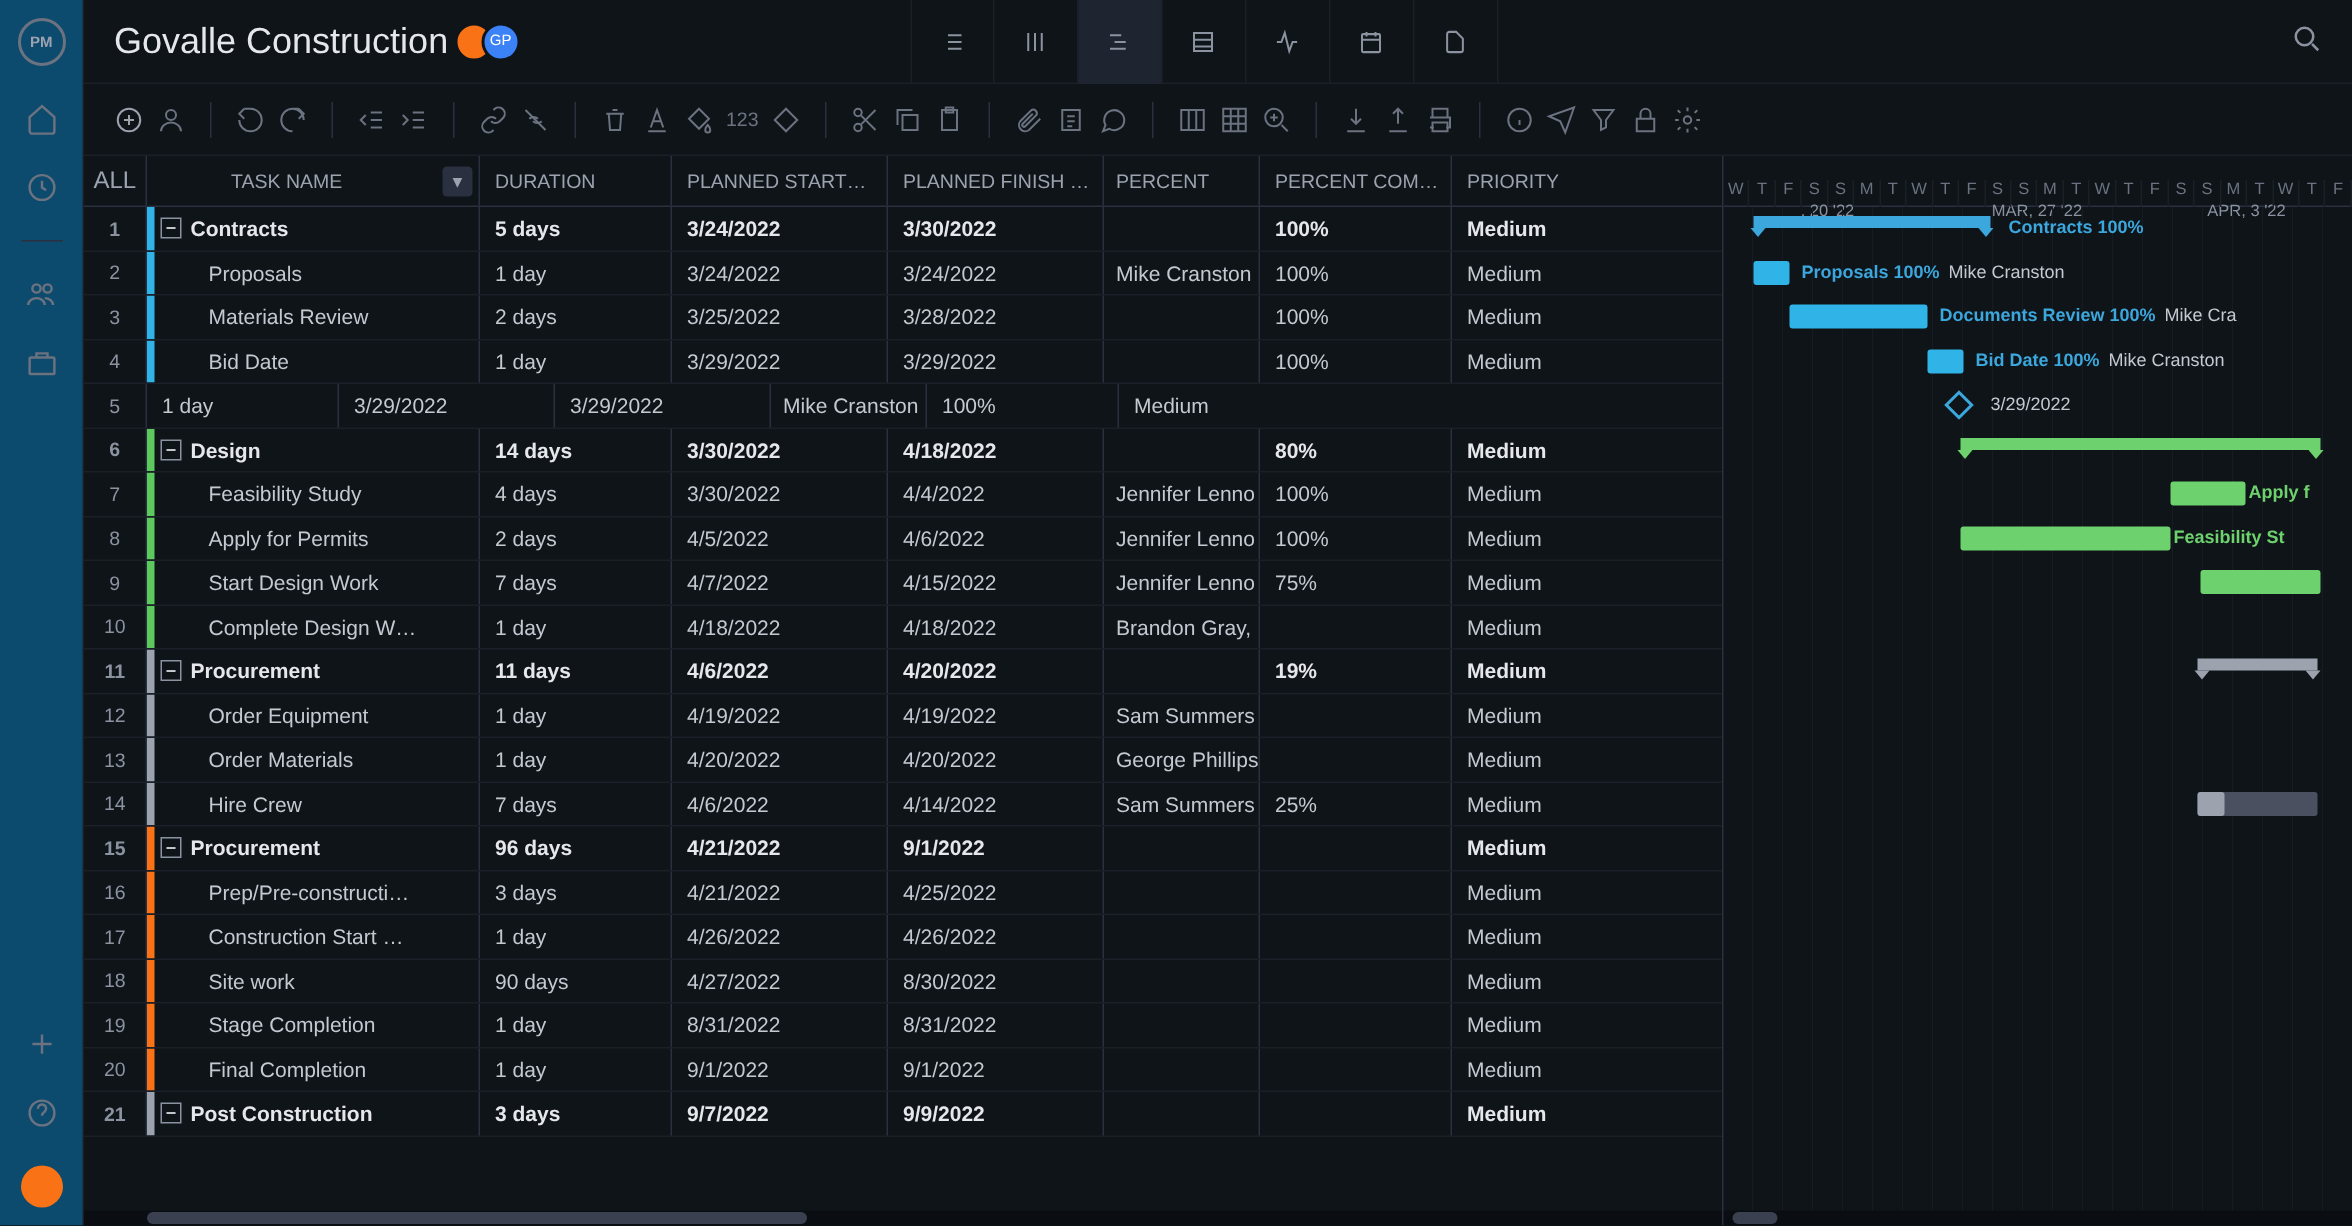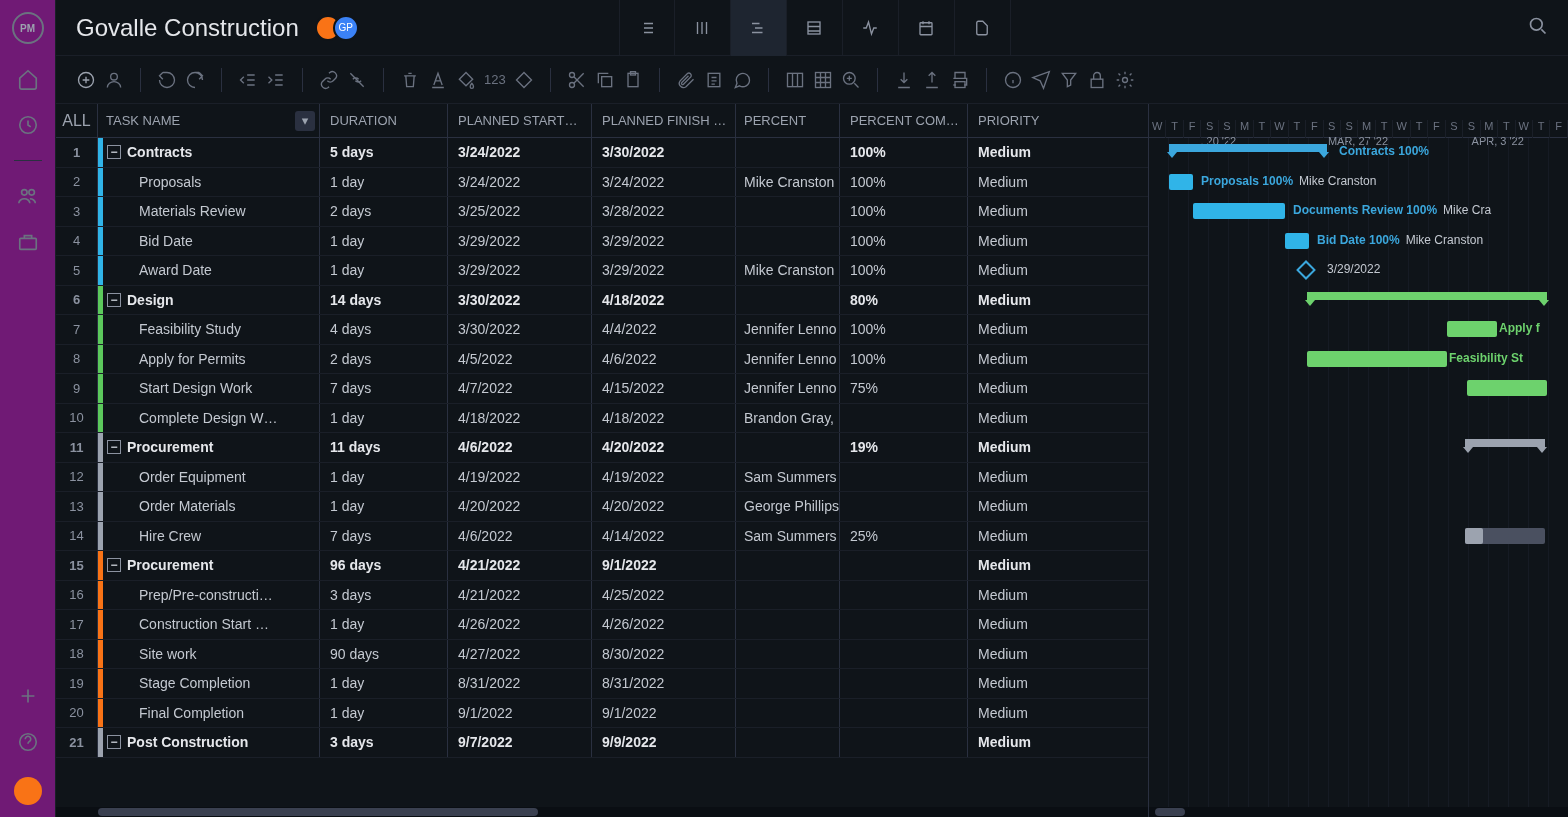--- a/index.html
+++ b/index.html
@@ -1,25 +1,25 @@
 <!DOCTYPE html>
 <html><head>
 <meta charset="utf-8">
 <style>
 * { margin:0; padding:0; box-sizing:border-box; }
 body { background:#0f1419; color:#c4c9d1; font-family:-apple-system,BlinkMacSystemFont,"Segoe UI",sans-serif; font-size:14px; overflow:hidden; width:1568px; height:817px; }
 .app { display:flex; height:100%; }
-.leftbar { width:56px; background:#701a75; display:flex; flex-direction:column; align-items:center; padding-top:12px; gap:24px; border-right:1px solid #1a1f28; }
+.leftbar { width:56px; background:#0c4a6e; display:flex; flex-direction:column; align-items:center; padding-top:12px; gap:24px; border-right:1px solid #1a1f28; }
 .leftbar .logo { width:32px; height:32px; border:2px solid #6b7280; border-radius:50%; display:flex; align-items:center; justify-content:center; font-size:10px; font-weight:bold; color:#9ca3af; }
 .leftbar .nav-icon { width:22px; height:22px; fill:none; stroke:#6b7280; stroke-width:1.8; cursor:pointer; }
 .leftbar .spacer { flex:1; }
 .leftbar .avatar-sm { width:28px; height:28px; border-radius:50%; background:#f97316; margin-bottom:12px; }
 .main { flex:1; display:flex; flex-direction:column; overflow:hidden; }
 .header { height:56px; display:flex; align-items:center; padding:0 20px; border-bottom:1px solid #1a1f28; }
-.header .title { font-size:24px; font-weight:500; color:#e5e7eb; margin-right:16px; }
+.header .title { font-size:24px; font-weight:500; color:#e5e7eb; margin-right:4px; }
 .header .avatars { display:flex; align-items:center; }
 .header .av1 { width:26px; height:26px; border-radius:50%; background:#f97316; border:2px solid #0f1419; }
 .header .av2 { width:26px; height:26px; border-radius:50%; background:#3b82f6; border:2px solid #0f1419; margin-left:-8px; display:flex; align-items:center; justify-content:center; font-size:10px; color:#fff; }
 .header .view-tabs { display:flex; margin-left:260px; gap:0; }
 .header .vtab { width:56px; height:56px; display:flex; align-items:center; justify-content:center; cursor:pointer; border-right:1px solid #1a1f28; }
 .header .vtab:first-child { border-left:1px solid #1a1f28; }
 .header .vtab.active { background:#1e2530; }
 .header .vtab svg { width:18px; height:18px; fill:none; stroke:#8b92a0; stroke-width:1.8; }
 .header .search { margin-left:auto; }
 .header .search svg { width:20px; height:20px; fill:none; stroke:#8b92a0; stroke-width:2; }
@@ -27,21 +27,21 @@
 .toolbar svg { width:20px; height:20px; fill:none; stroke:#6b7280; stroke-width:1.6; cursor:pointer; }
 .toolbar .sep { width:1px; height:24px; background:#2a3040; margin:0 8px; }
 .toolbar .add-circle { stroke:#9ca3af; }
 .toolbar .num123 { font-size:13px; color:#6b7280; }
 .content { flex:1; display:flex; overflow:hidden; }
 .grid-wrap { width:1092px; overflow:hidden; display:flex; flex-direction:column; }
 .grid-head { display:flex; height:34px; border-bottom:1px solid #2a3040; background:#0f1419; align-items:center; font-size:13px; color:#9ca3af; }
 .col-all { width:42px; text-align:center; border-right:1px solid #2a3040; height:100%; display:flex; align-items:center; justify-content:center; font-size:16px;}
 .col-num { width:42px; text-align:center; border-right:1px solid #2a3040; height:100%; display:flex; align-items:center; justify-content:center; font-size:13px; color:#8b92a0;}
 .col-task { width:222px; border-right:1px solid #2a3040; padding-left:8px; height:100%; display:flex; align-items:center; }
-.col-task .th-label { flex:1; }
+.col-task .th-label { flex:1;margin-left:48px; }
 .col-task .dd-icon { width:20px; height:20px; background:#2a3040; display:flex; align-items:center; justify-content:center; margin-right:4px; border-radius:3px;}
 .col-dur { width:128px; border-right:1px solid #2a3040; padding-left:10px; height:100%; display:flex; align-items:center; }
 .col-start { width:144px; border-right:1px solid #2a3040; padding-left:10px; height:100%; display:flex; align-items:center; }
 .col-finish { width:144px; border-right:1px solid #2a3040; padding-left:10px; height:100%; display:flex; align-items:center; }
 .col-assign { width:104px; border-right:1px solid #2a3040; padding-left:8px; height:100%; display:flex; align-items:center; overflow:hidden; white-space:nowrap; }
 .col-pct { width:128px; border-right:1px solid #2a3040; padding-left:10px; height:100%; display:flex; align-items:center; }
 .col-prio { width:96px; padding-left:10px; height:100%; display:flex; align-items:center; }
 .grid-body { flex:1; overflow:auto; }
 .row { display:flex; height:29.5px; border-bottom:1px solid #1a1f28; align-items:stretch; font-size:14px; }
 .row.group { font-weight:700; color:#e5e7eb; }
@@ -337,24 +337,20 @@
               </div>
               <div class="col-dur">1 day</div>
               <div class="col-start">3/29/2022</div>
               <div class="col-finish">3/29/2022</div>
               <div class="col-assign"></div>
               <div class="col-pct">100%</div>
               <div class="col-prio">Medium</div>
             </div>
             <div class="row">
               <div class="col-num">5</div>
-              <div class="task-cell">
-                <div class="color-bar" style="background:#30b4e8"></div>
-                <span class="indent1">Award Date</span>
-              </div>
               <div class="col-dur">1 day</div>
               <div class="col-start">3/29/2022</div>
               <div class="col-finish">3/29/2022</div>
               <div class="col-assign">Mike Cranston</div>
               <div class="col-pct">100%</div>
               <div class="col-prio">Medium</div>
             </div>
             <div class="row group">
               <div class="col-num">6</div>
               <div class="task-cell">

